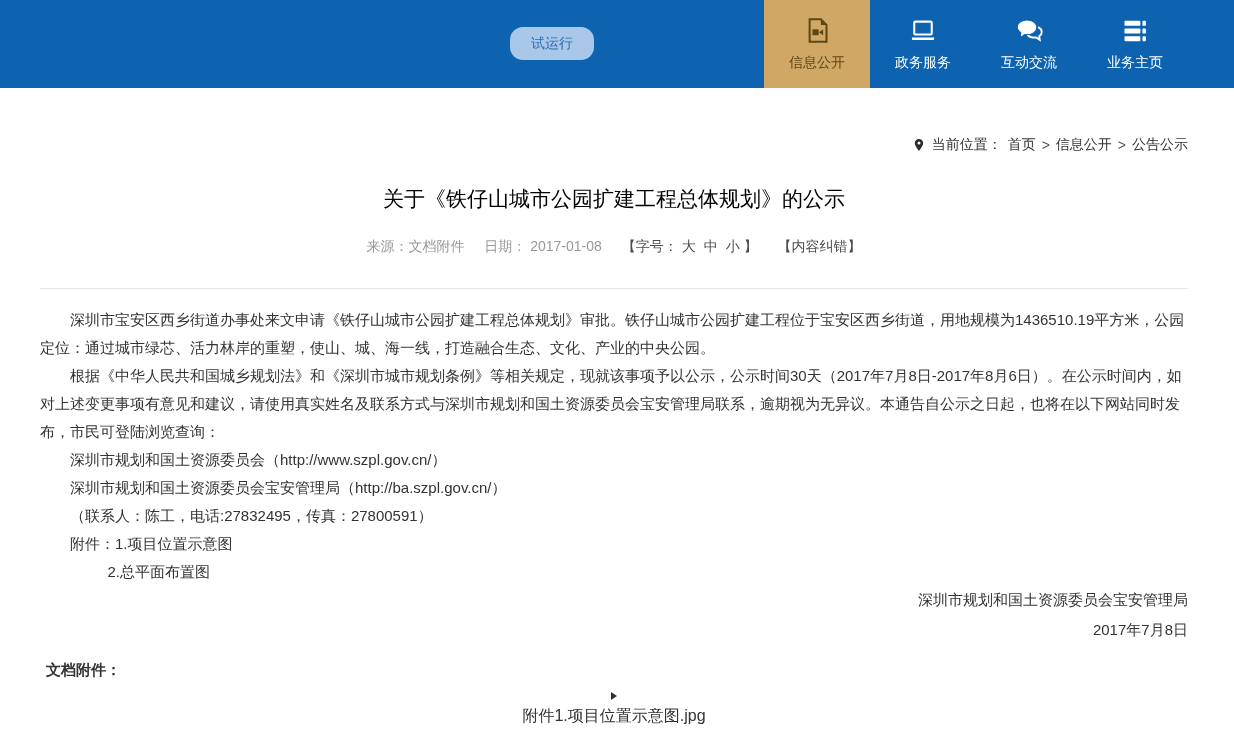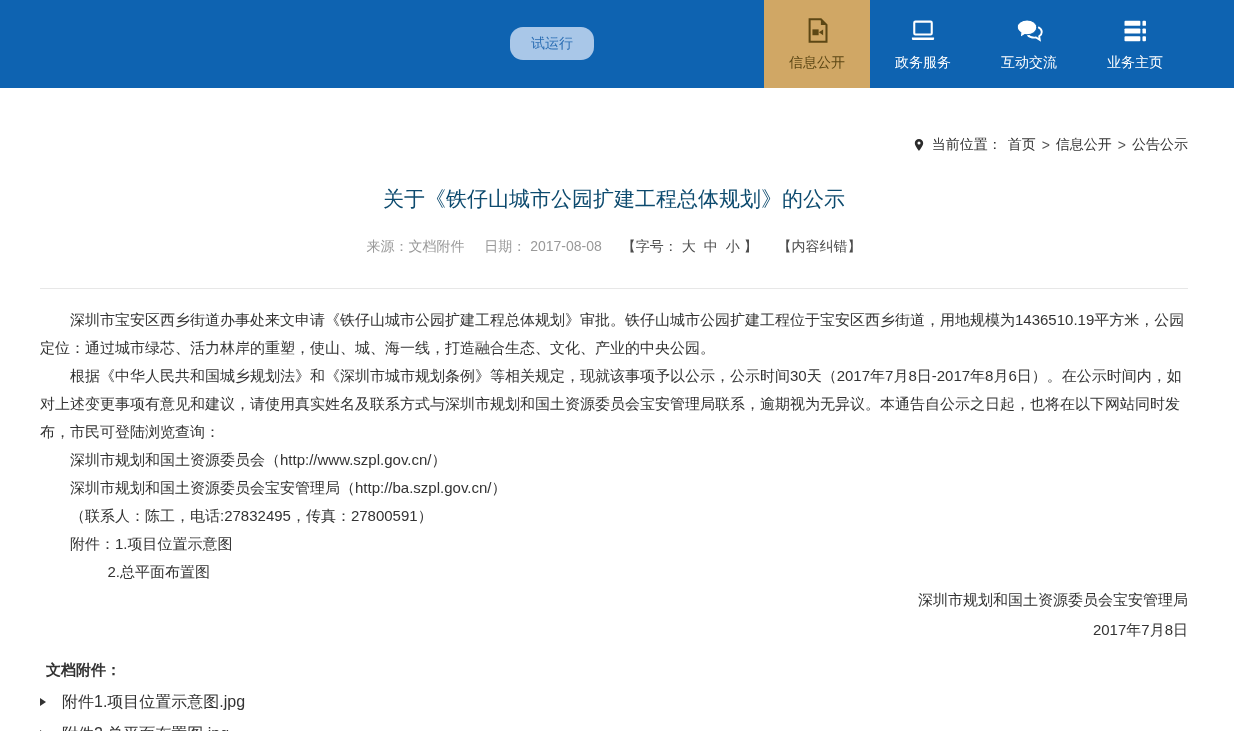--- a/index.html
+++ b/index.html
@@ -52,21 +52,21 @@
   
   .main{padding:0 46px 0 40px;}
   .breadcrumb{
     margin-top:48px;text-align:right;font-size:14px;color:#333;
     display:flex;justify-content:flex-end;align-items:center;gap:6px;
   }
   .breadcrumb .crumb{cursor:pointer;}
   .breadcrumb .sep{color:#555;}
   .article-title{
     margin:31px 0 4px 0;text-align:center;
-    font-size:21px;font-weight:400;color:#0c4a6e;
+    font-size:21px;font-weight:400;color:#000000;
   }
   .meta{
     margin-top:25px;text-align:center;font-size:14px;color:var(--meta-text);
   }
   .meta > span{margin:0 8px;}
   .meta .meta-dark{color:var(--meta-dark);}
   .fs-opt{margin:0 4px;cursor:pointer;}
   .correction{cursor:pointer;}
   .divider{
     margin-top:32px;border:none;border-top:1px solid var(--divider);height:0;
@@ -75,22 +75,22 @@
   .article-body p{margin:0;}
   .para{text-indent:2em;}
   .line{padding-left:2em;}
   .line-sub{padding-left:4.5em;}
   .signature{ text-align:right;font-size:15px;line-height:28px;}
   .signature .sig-date{margin-top:2px;}
   
   .attachments{margin-top:16px;}
   .attachments-heading{font-size:15px;font-weight:bold;color:#333;margin:0 0 0 6px;line-height:20px;}
   .attachment-link{
-    display:flex;align-items:center;gap:16px;
-    margin-top:12px;font-size:16px;color:#333;line-height:20px;cursor:pointer;
+    display:flex;align-items:center;gap:6px;
+    margin-top:12px;font-size:16px;color:#333;line-height:20px;cursor:pointer;flex-direction:column;
   }
   .tri{
     width:0;height:0;display:inline-block;
     border-left:6px solid #333;border-top:4.5px solid transparent;border-bottom:4.5px solid transparent;
   }
 </style>
 </head>
 <body>
 
 <header class="site-header">
@@ -154,21 +154,21 @@
     <span class="sep">&gt;</span>
     <span class="crumb">信息公开</span>
     <span class="sep">&gt;</span>
     <span class="crumb">公告公示</span>
   </div>
 
   <h1 class="article-title">关于《铁仔山城市公园扩建工程总体规划》的公示</h1>
 
   <div class="meta">
     <span>来源：文档附件</span>
-    <span>日期： 2017-08-08</span>
+    <span>日期： 2017-01-08</span>
     <span class="meta-dark"><span>【字号：</span><span class="fs-opt">大</span><span class="fs-opt">中</span><span class="fs-opt">小</span><span>】</span></span>
     <span class="meta-dark correction">【内容纠错】</span>
   </div>
 
   <hr class="divider">
 
   <div class="article-body">
     <p class="para">深圳市宝安区西乡街道办事处来文申请《铁仔山城市公园扩建工程总体规划》审批。铁仔山城市公园扩建工程位于宝安区西乡街道，用地规模为1436510.19平方米，公园定位：通过城市绿芯、活力林岸的重塑，使山、城、海一线，打造融合生态、文化、产业的中央公园。</p>
     <p class="para">根据《中华人民共和国城乡规划法》和《深圳市城市规划条例》等相关规定，现就该事项予以公示，公示时间30天（2017年7月8日-2017年8月6日）。在公示时间内，如对上述变更事项有意见和建议，请使用真实姓名及联系方式与深圳市规划和国土资源委员会宝安管理局联系，逾期视为无异议。本通告自公示之日起，也将在以下网站同时发布，市民可登陆浏览查询：</p>
     <p class="line">深圳市规划和国土资源委员会（http://www.szpl.gov.cn/）</p>

